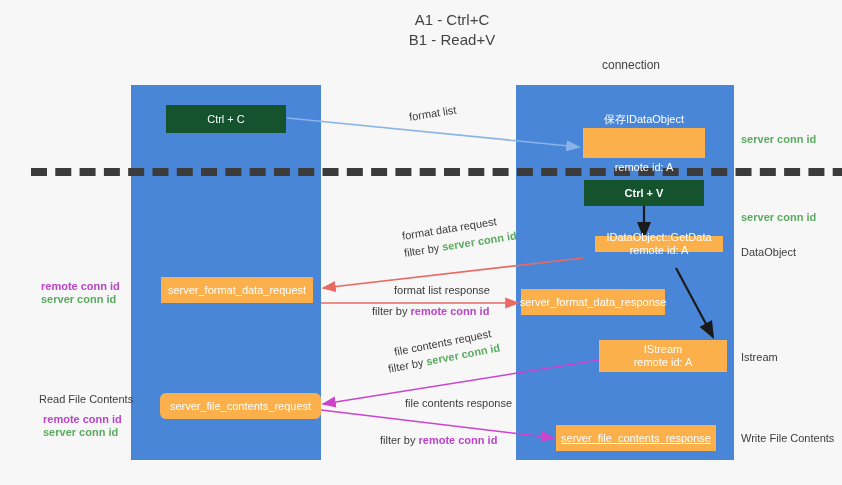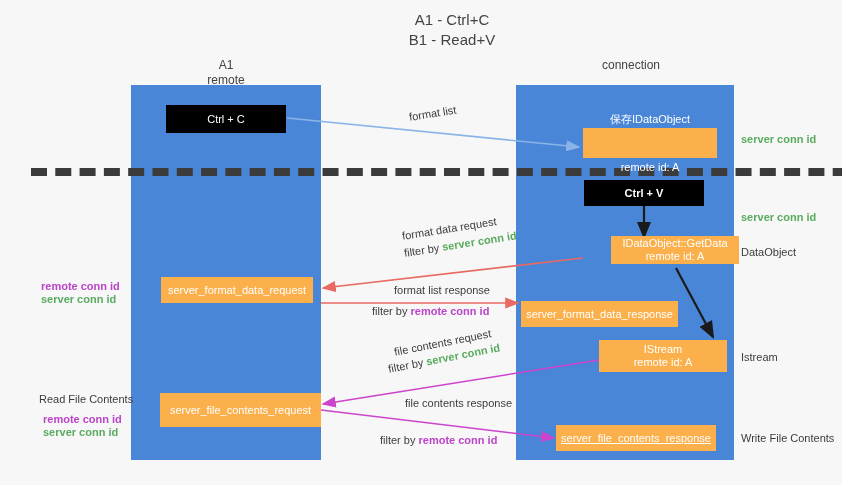--- a/index.html
+++ b/index.html
@@ -35,21 +35,21 @@
   }
 
   
   .node{
     box-sizing:border-box;
     display:flex;flex-direction:column;
     align-items:center;justify-content:center;
     color:#ffffff;font-size:11px;line-height:13px;
     text-align:center;
   }
-  .node.green{background:#000000;}
+  .node.green{background:#14532d;}
   .node.orange{background:#fbb04c;}
   .node .l2{font-size:11px;}
 
   
   .lbl{font-size:11px;line-height:14px;color:#3c3c3c;}
   .lbl.green{color:#5aab5f;font-weight:bold;}
   .lbl.purple{color:#bb44c8;font-weight:bold;}
   .lbl.plain{color:#3c3c3c;}
   .edge-lbl{font-size:11px;line-height:15px;color:#3c3c3c;white-space:nowrap;}
   .edge-lbl .g{color:#5aab5f;font-weight:bold;}
@@ -61,24 +61,20 @@
 </head>
 <body>
 
 <div id="stage">
 
   <div class="abs title">
     <div>A1 - Ctrl+C</div>
     <div>B1 - Read+V</div>
   </div>
 
-  <div class="abs colhead" style="left:130px;top:58px;width:130px;">
-    <div>A1</div>
-    <div>remote</div>
-  </div>
   <div class="abs colhead" style="left:535px;top:58px;width:130px;">
     <div>connection</div>
   </div>
 
   <div class="abs lane" style="left:100px;top:85px;width:190px;height:375px;"></div>
   <div class="abs lane" style="left:485px;top:85px;width:218px;height:375px;"></div>
 
   <svg class="arrows" viewBox="0 0 842 485">
     <defs>
       <marker id="ah-blue" markerWidth="9" markerHeight="7" refX="8" refY="3.5" orient="auto">
@@ -109,48 +105,48 @@
 
     <line x1="290" y1="410" x2="523" y2="438" stroke="#cc44cc" stroke-width="1.6" marker-end="url(#ah-mag)"></line>
   </svg>
 
   <div class="abs divider"></div>
 
   <div class="abs node green" style="left:135px;top:105px;width:120px;height:28px;">
     <div>Ctrl + C</div>
   </div>
 
-  <div class="abs node orange" style="left:552px;top:128px;width:134px;height:30px;gap:35px;">
+  <div class="abs node orange" style="left:552px;top:128px;width:122px;height:30px;gap:35px;">
     <div>保存IDataObject</div>
     <div class="l2">remote id: A</div>
   </div>
 
   <div class="abs node green" style="left:553px;top:180px;width:120px;height:26px;font-weight:bold;">
     <div>Ctrl + V</div>
   </div>
 
-  <div class="abs node orange" style="left:580px;top:236px;width:128px;height:28px;">
+  <div class="abs node orange" style="left:564px;top:236px;width:128px;height:16px;">
     <div>IDataObject::GetData</div>
     <div class="l2">remote id: A</div>
   </div>
 
   <div class="abs node orange" style="left:130px;top:277px;width:152px;height:26px;">
     <div>server_format_data_request</div>
   </div>
 
-  <div class="abs node orange" style="left:490px;top:301px;width:157px;height:26px;">
+  <div class="abs node orange" style="left:490px;top:289px;width:144px;height:26px;">
     <div>server_format_data_response</div>
   </div>
 
   <div class="abs node orange" style="left:568px;top:340px;width:128px;height:32px;">
     <div>IStream</div>
     <div class="l2">remote id: A</div>
   </div>
 
-  <div class="abs node orange" style="left:129px;top:393px;width:161px;height:34px;">
+  <div class="abs node orange" style="left:129px;top:393px;width:161px;height:26px;border-radius:6px;">
     <div>server_file_contents_request</div>
   </div>
 
   <div class="abs node orange" style="left:525px;top:425px;width:160px;height:26px;text-decoration:underline;">
     <div>server_file_contents_response</div>
   </div>
 
   <div class="abs lbl green" style="left:710px;top:132px;">server conn id</div>
   <div class="abs lbl green" style="left:710px;top:210px;">server conn id</div>
   <div class="abs lbl plain" style="left:710px;top:245px;">DataObject</div>

